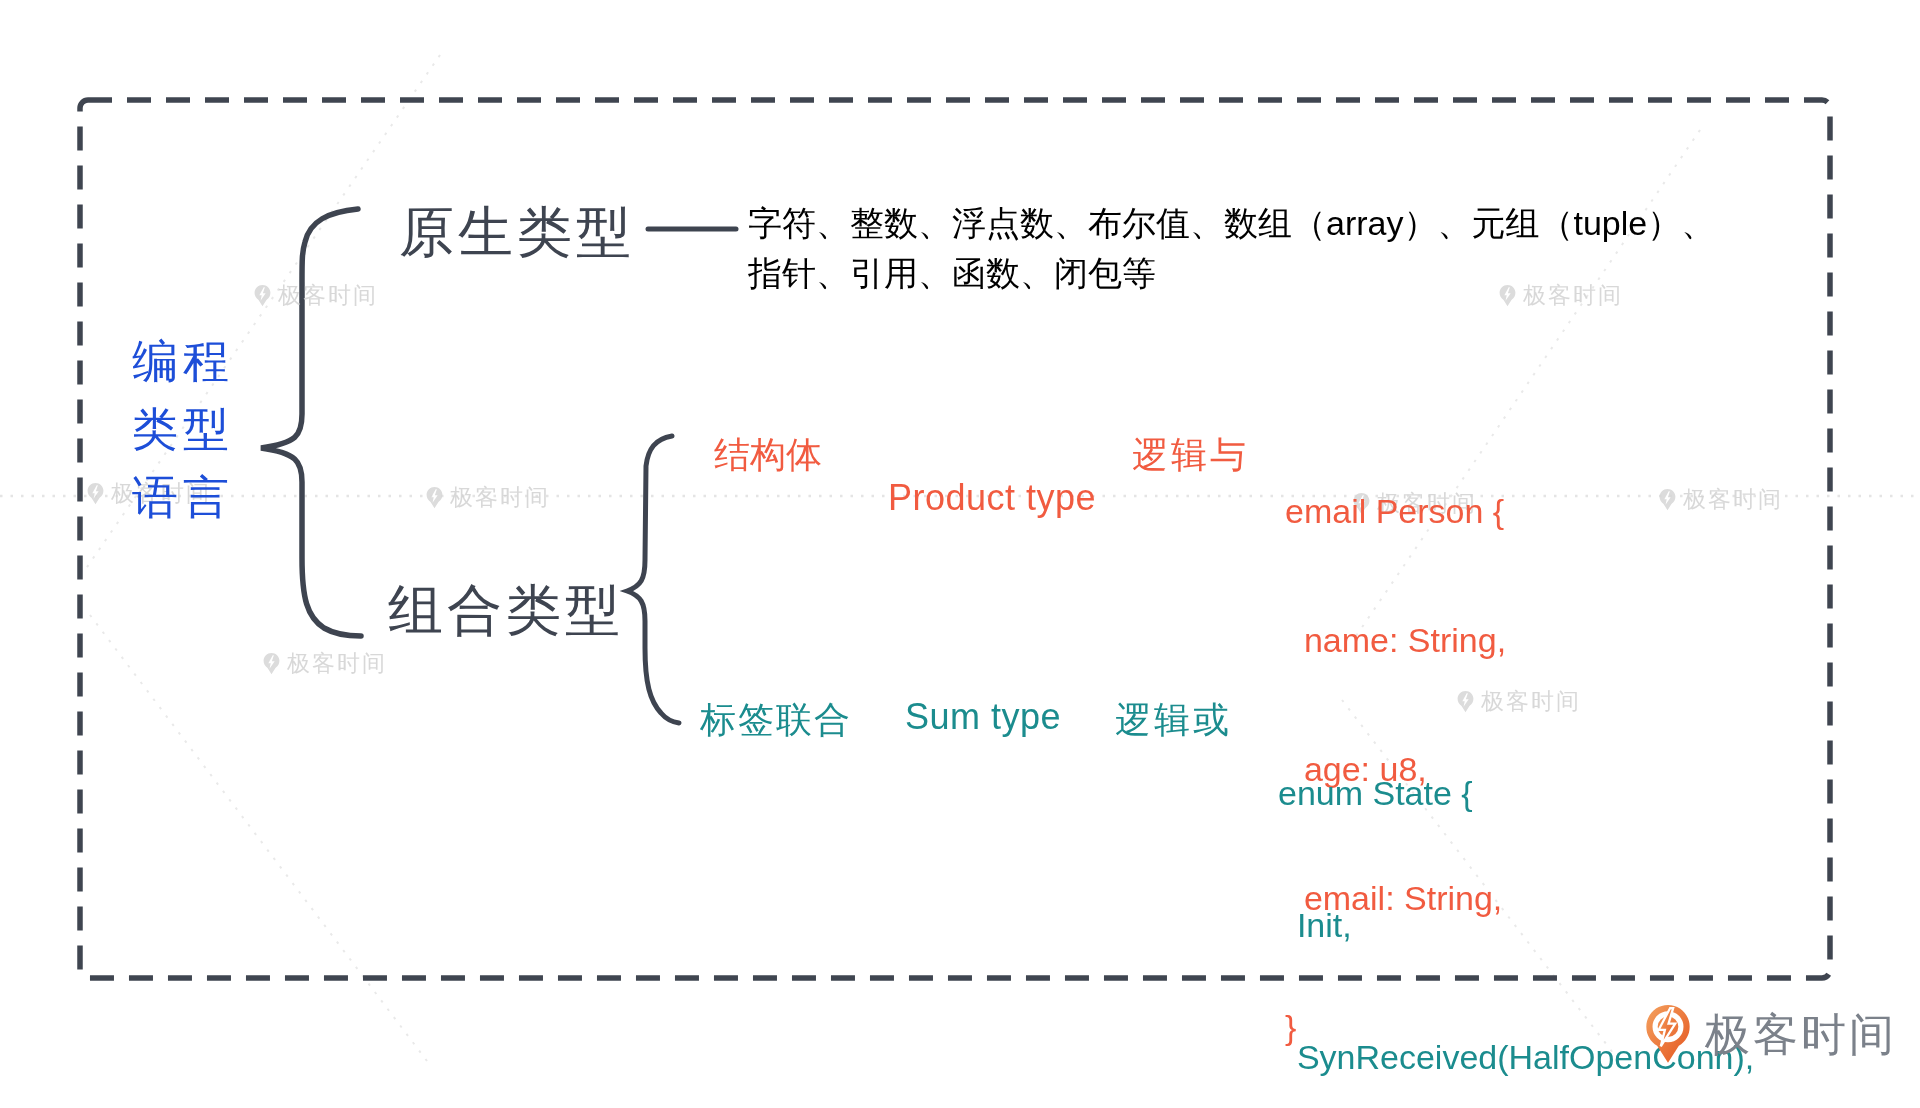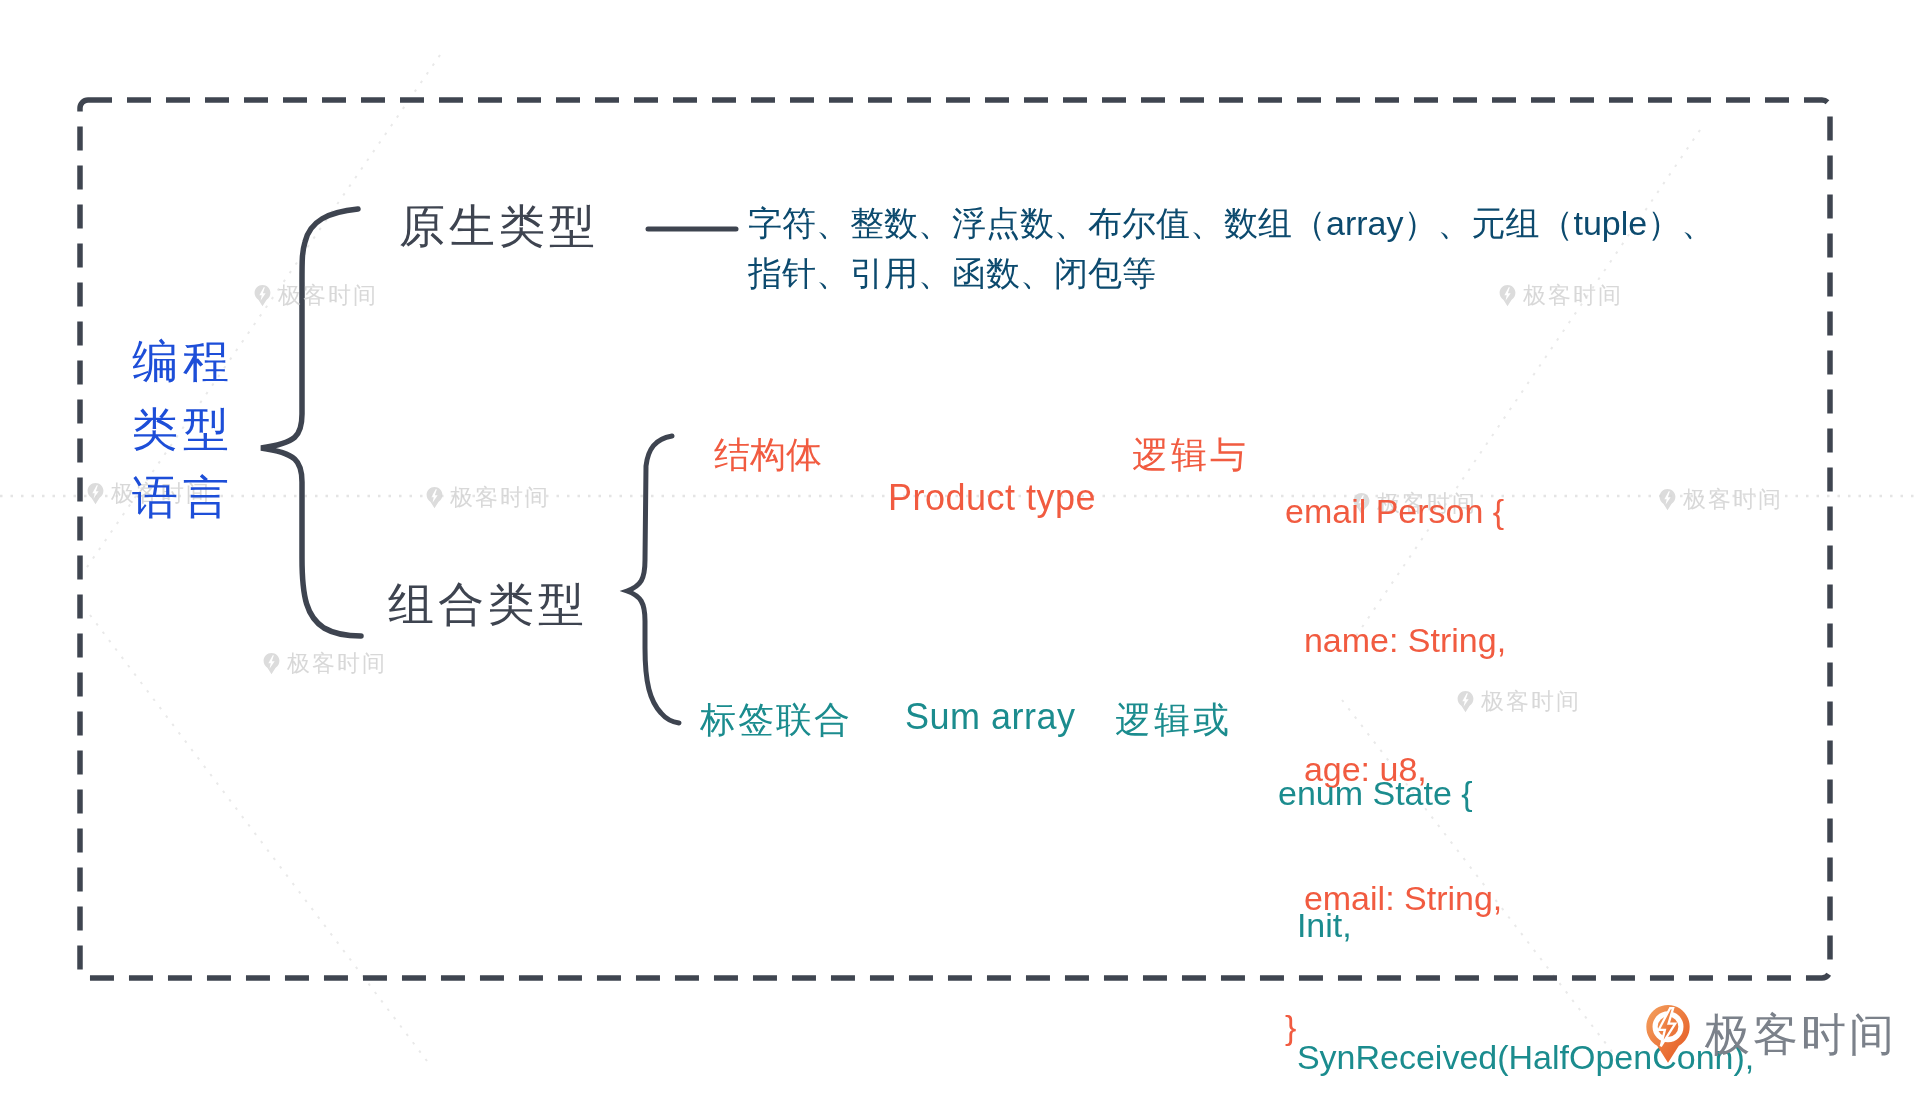--- a/index.html
+++ b/index.html
@@ -6,25 +6,25 @@
   .stage{
     position:relative;width:1920px;height:1108px;background:#ffffff;overflow:hidden;
     font-family:"Liberation Sans","DejaVu Sans",sans-serif;color:#3e4450;
   }
   .abs{position:absolute;}
   svg.decor{position:absolute;left:0;top:0;}
   
   .root-label{left:118px;top:327px;width:130px;text-align:center;
     font-size:46px;line-height:68px;letter-spacing:5px;color:#1d4ed8;font-weight:500;}
   
-  .node-heading{font-size:46px;letter-spacing:4px;color:#3e4450;font-weight:500;white-space:nowrap;}
+  .node-heading{font-size:55px;letter-spacing:4px;color:#3e4450;font-weight:500;white-space:nowrap;}
   .primitive-label{left:399px;top:196px;}
   .composite-label{left:388px;top:574px;font-family:Liberation Mono, monospace;}
   
-  .desc{left:748px;top:198px;font-size:34px;line-height:50px;color:#0c4a6e;white-space:nowrap;}
+  .desc{left:748px;top:198px;font-size:34px;line-height:50px;color:#000000;white-space:nowrap;}
   
   .orange{color:#f15b40;}
   .teal{color:#1b8c8e;}
   .row-term{font-size:36px;font-weight:500;white-space:nowrap;}
   .struct-name{left:714px;top:431px;}
   .struct-alias{left:888px;top:431px;letter-spacing:0.5px;margin-top:46px;}
   .struct-logic{left:1132px;top:431px;letter-spacing:3px;}
   .sum-name{left:700px;top:696px;letter-spacing:2px;}
   .sum-alias{left:905px;top:696px;letter-spacing:0.5px;}
   .sum-logic{left:1115px;top:696px;letter-spacing:3px;}
@@ -151,21 +151,21 @@
   <div class="abs row-term orange struct-logic">逻辑与</div>
   <div class="abs code orange struct-code">
     <div>email Person {</div>
     <div>  name: String,</div>
     <div>  age: u8,</div>
     <div>  email: String,</div>
     <div>}</div>
   </div>
 
   <div class="abs row-term teal sum-name">标签联合</div>
-  <div class="abs row-term teal sum-alias">Sum array</div>
+  <div class="abs row-term teal sum-alias">Sum type</div>
   <div class="abs row-term teal sum-logic">逻辑或</div>
   <div class="abs code teal sum-code">
     <div>enum State {</div>
     <div>  Init,</div>
     <div>  SynReceived(HalfOpenConn),</div>
     
     
     
   </div>
 

